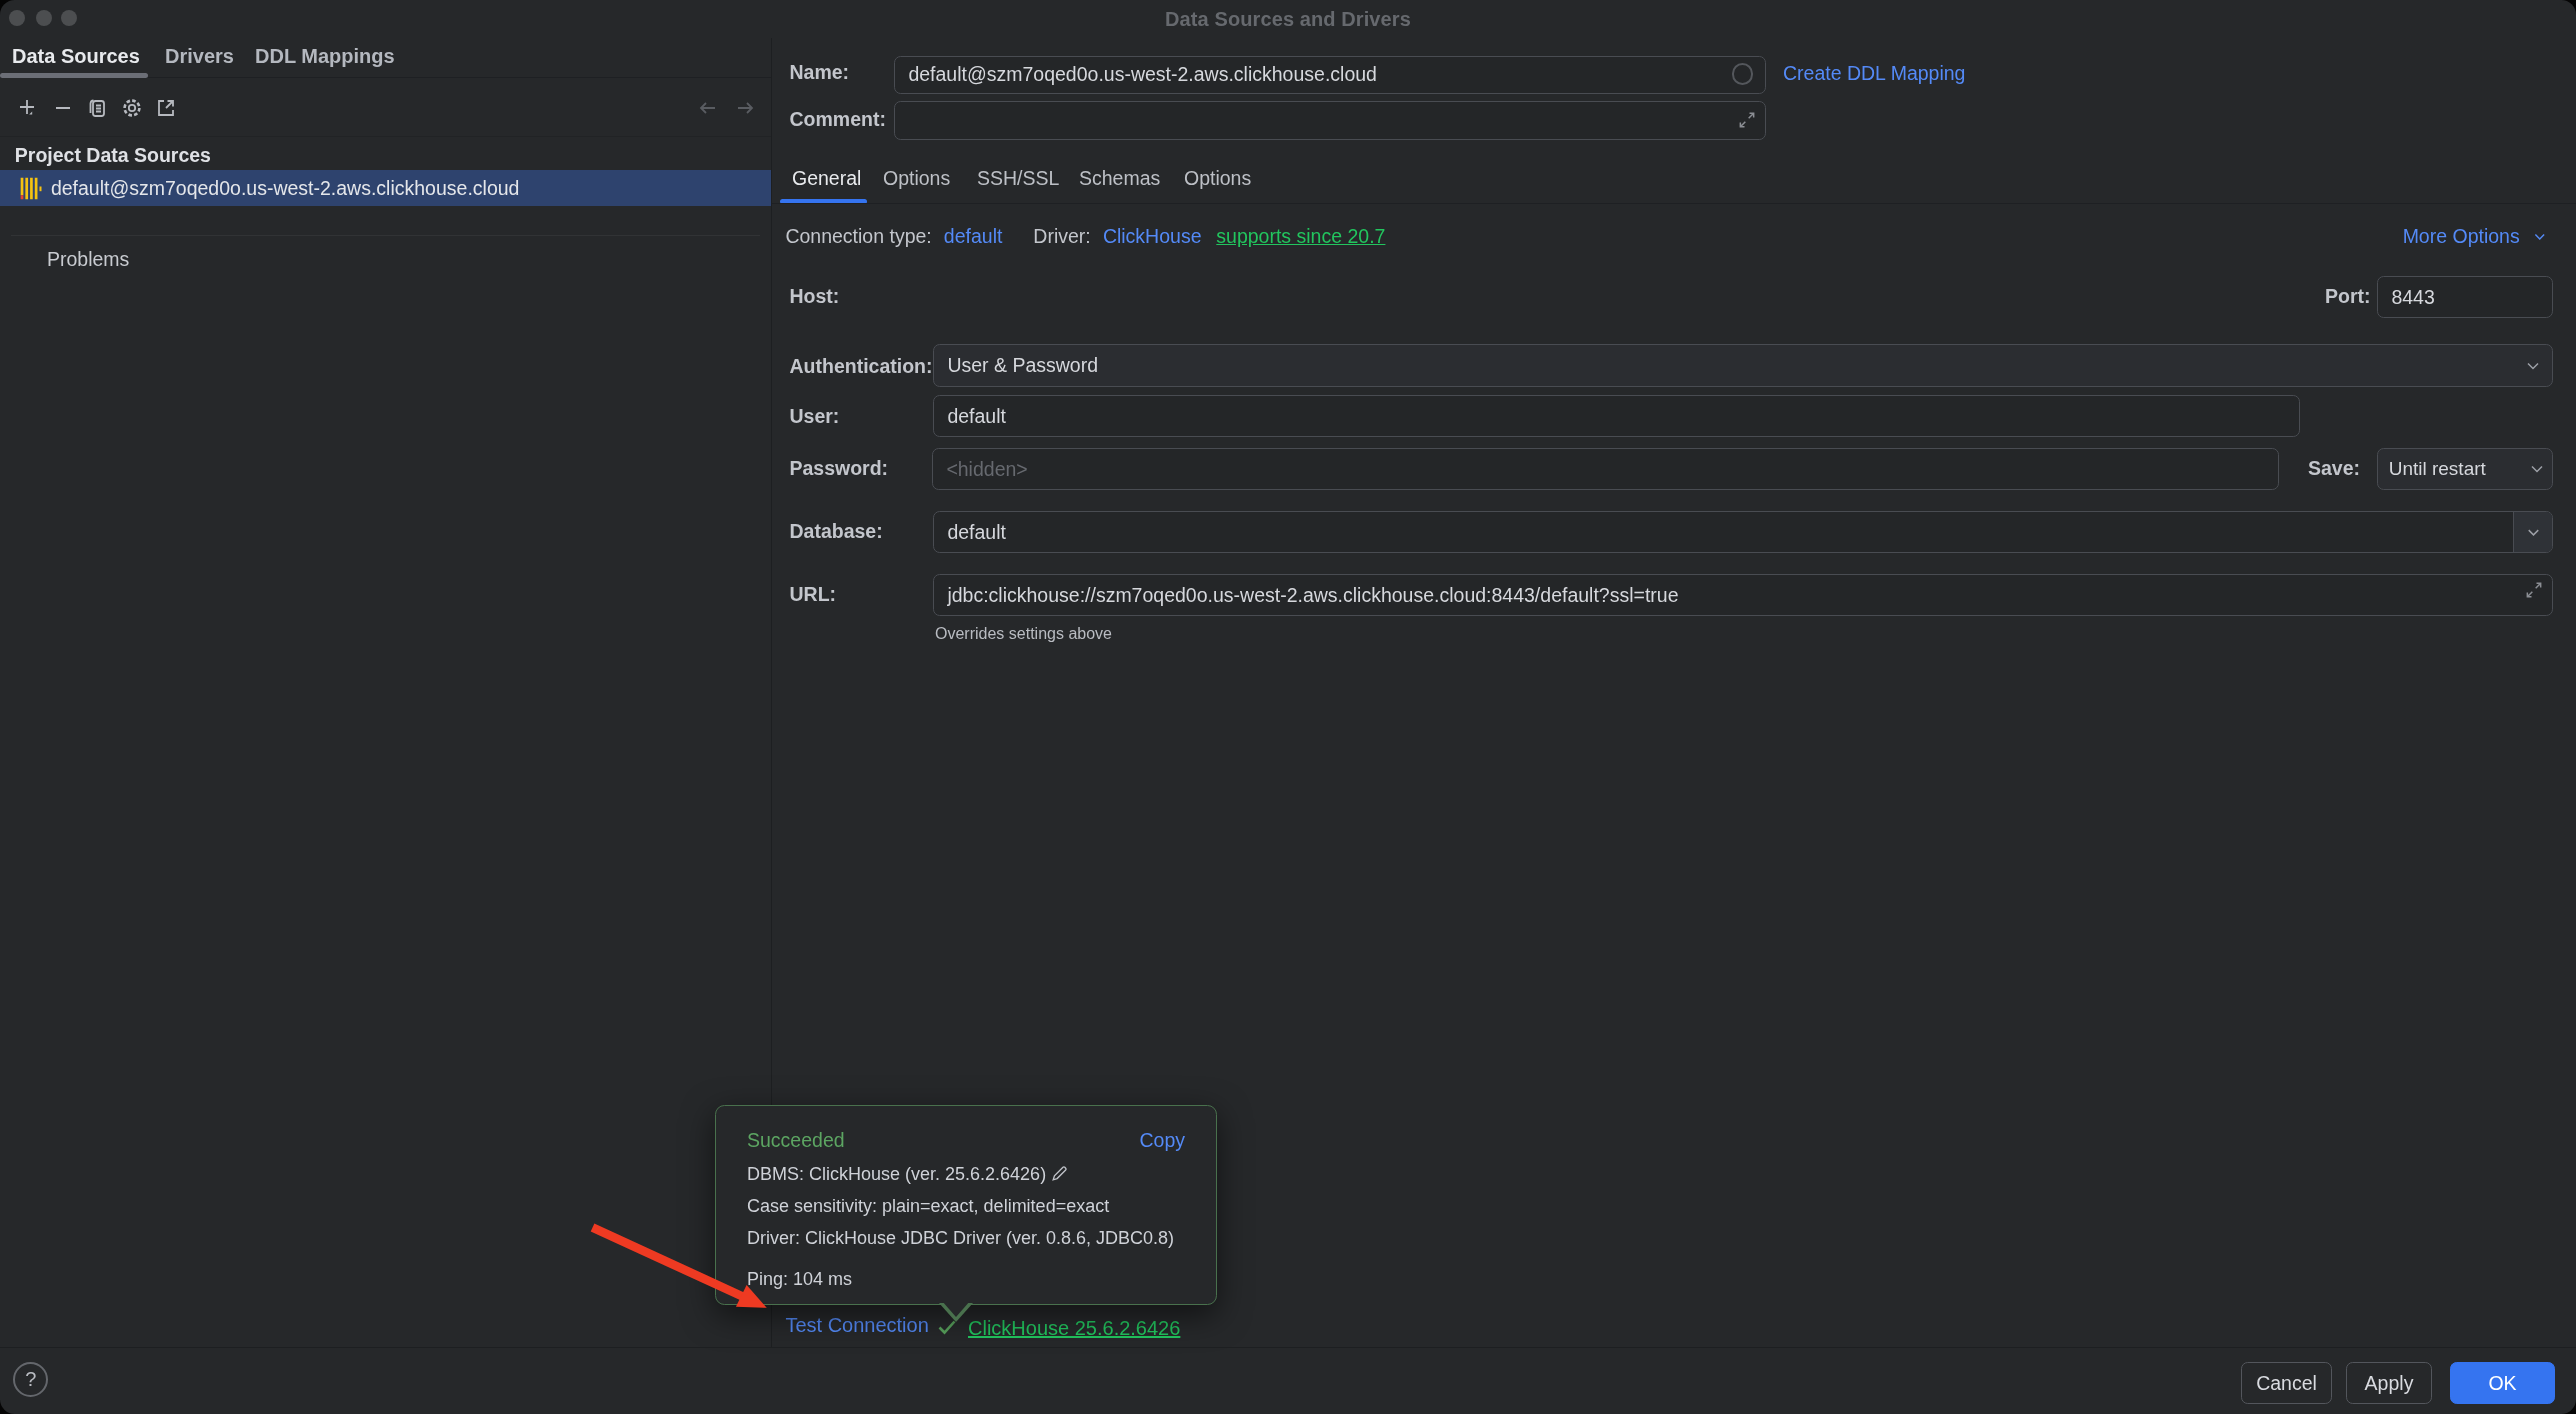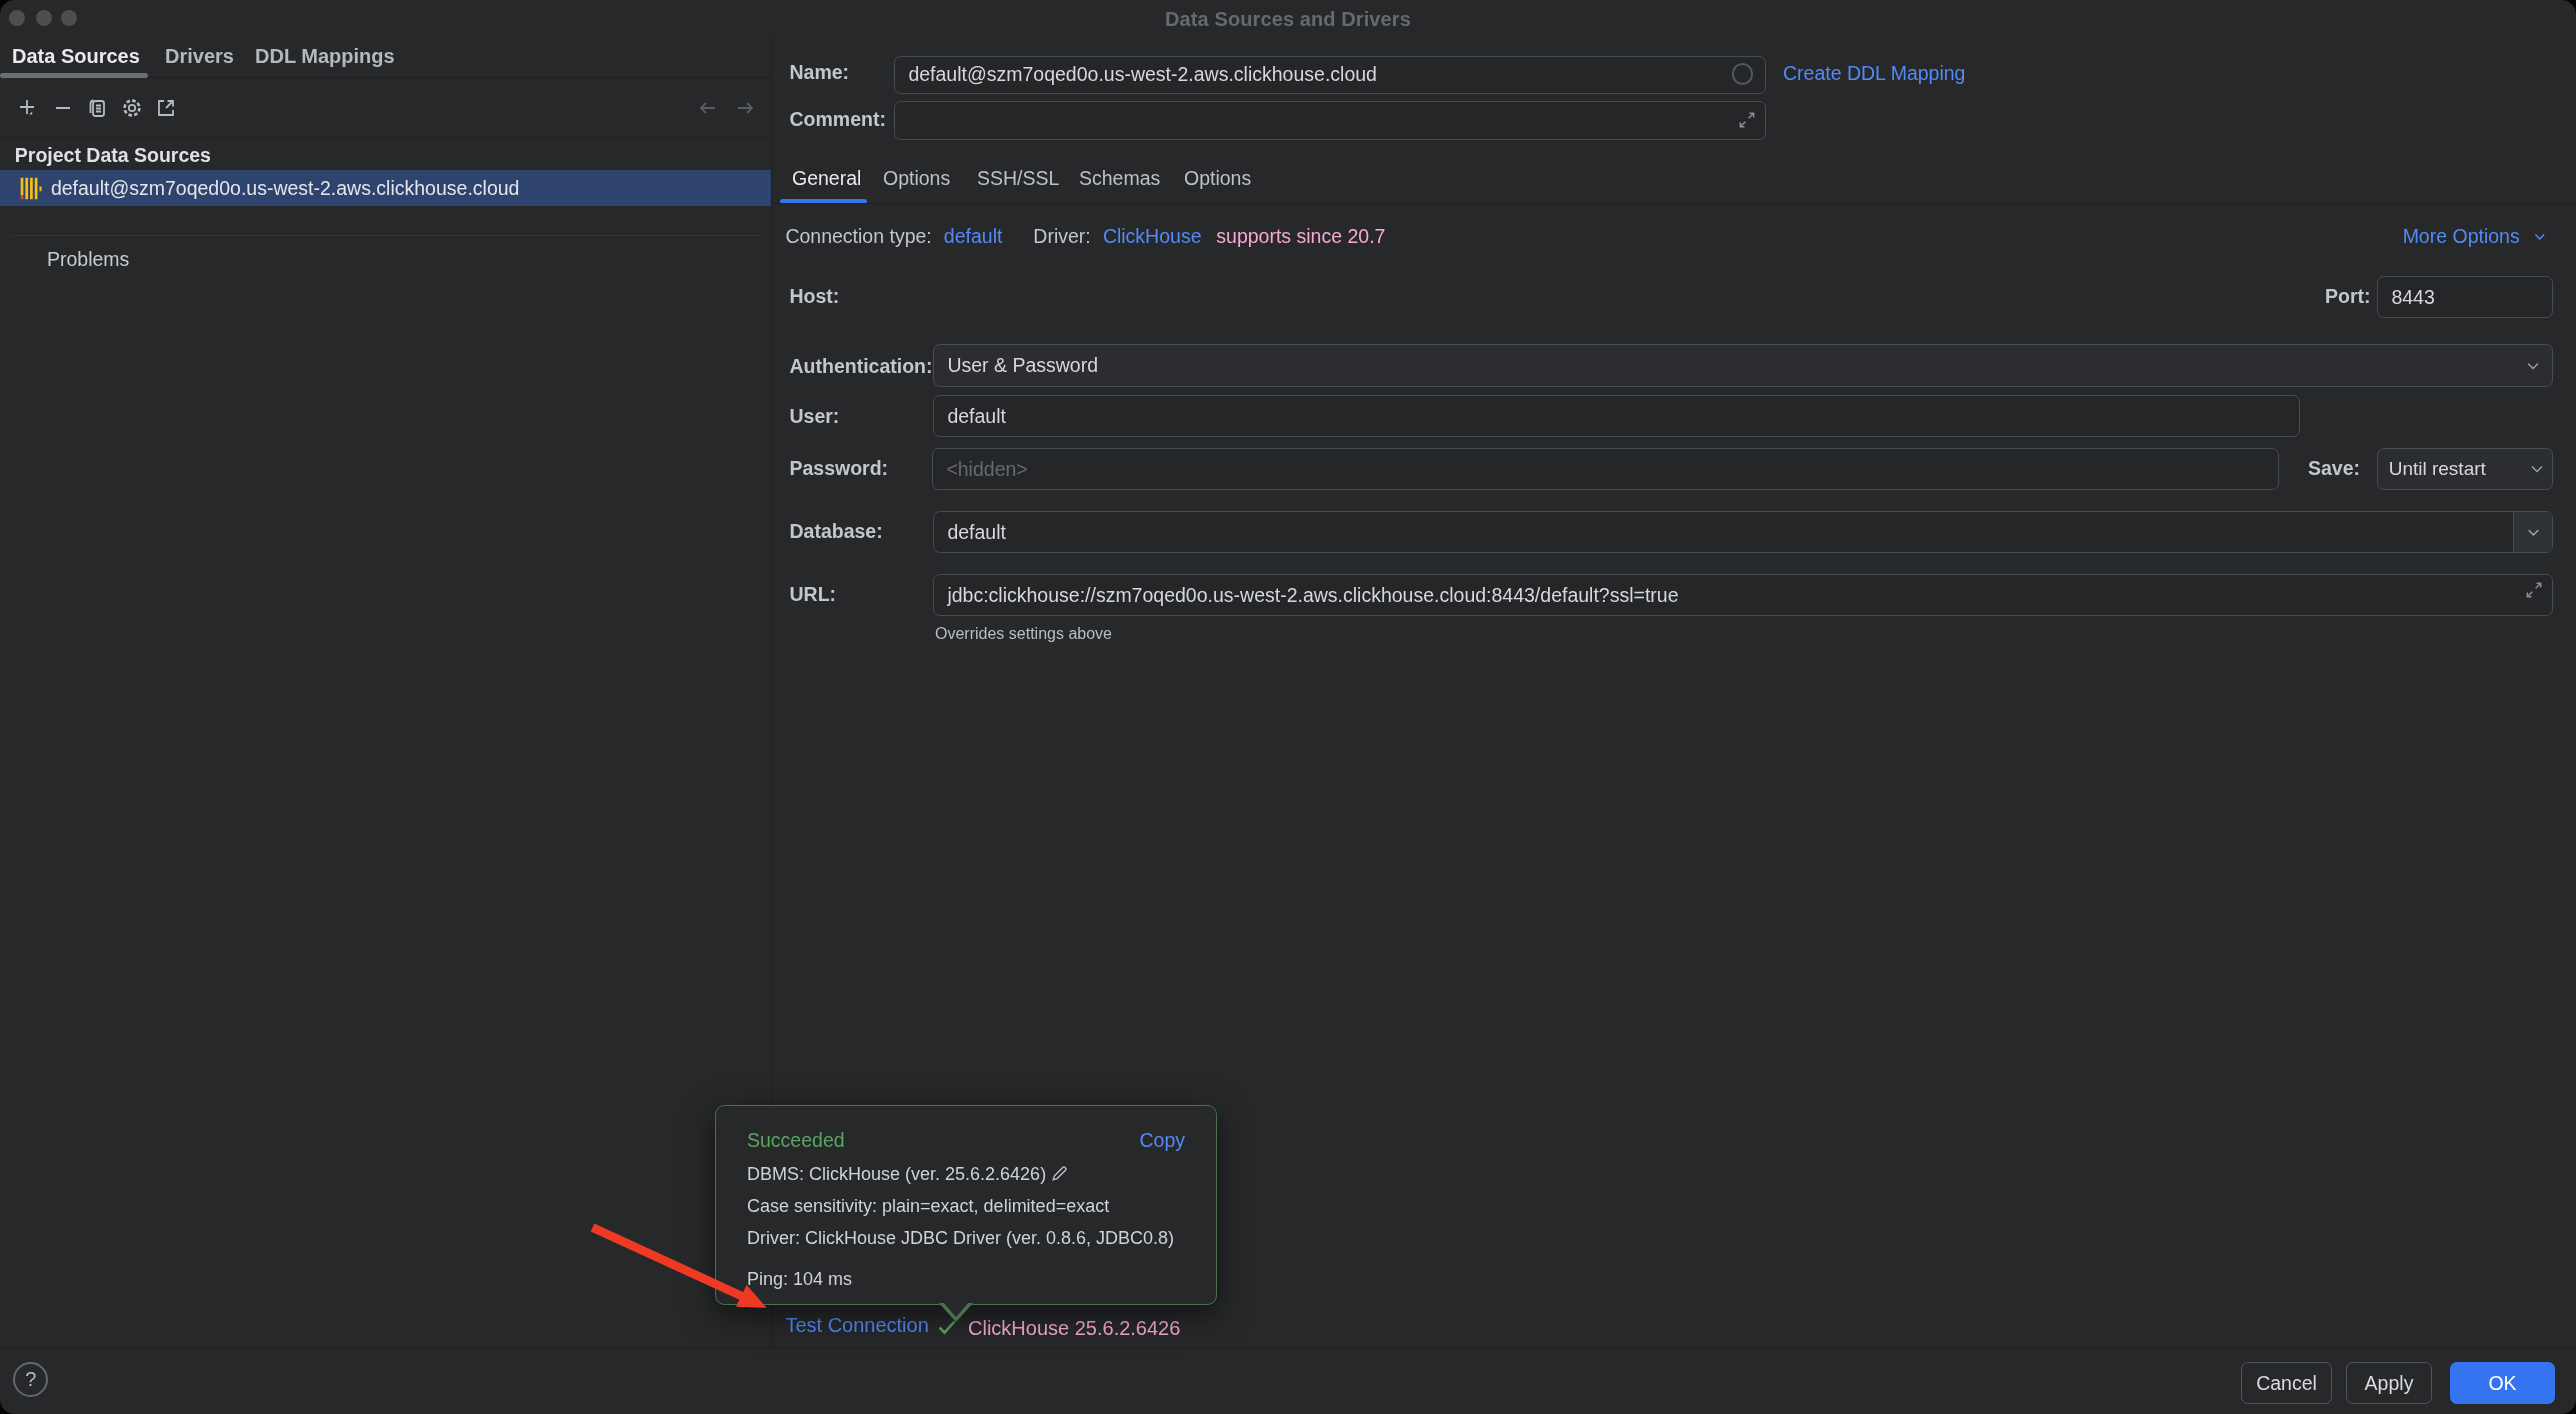--- a/index.html
+++ b/index.html
@@ -70,21 +70,21 @@
   .footer{position:absolute;left:0;right:0;bottom:0;height:66px;border-top:0.7px solid #1d1f21;}
   .btn{position:absolute;top:14px;height:42px;border-radius:6.7px;border:1.3px solid #53565c;
        background:transparent;color:#d9dbe0;font-size:19.5px;font-family:"Liberation Sans",sans-serif;
        box-sizing:border-box;cursor:pointer;}
   .btn.primary{background:#3574f0;border-color:#3574f0;color:#ffffff;}
   .help{position:absolute;left:13.4px;top:14px;width:35px;height:35px;border-radius:50%;
         border:2px solid #64676c;color:#b9bcc2;font-size:20px;display:flex;align-items:center;
         justify-content:center;box-sizing:border-box;}
   .icon-btn{cursor:pointer;}
   .note{font-size:16px;color:#b9bcc2;}
-  .gray{color:#f9a8d4;}
+  .gray{color:#22c55e;text-decoration:underline;}
 </style>
 </head>
 <body>
 
 <div class="window">
 
   <div class="titlebar">
     <div class="tl" style="left:9.4px"></div>
     <div class="tl" style="left:36px"></div>
     <div class="tl" style="left:61px"></div>

